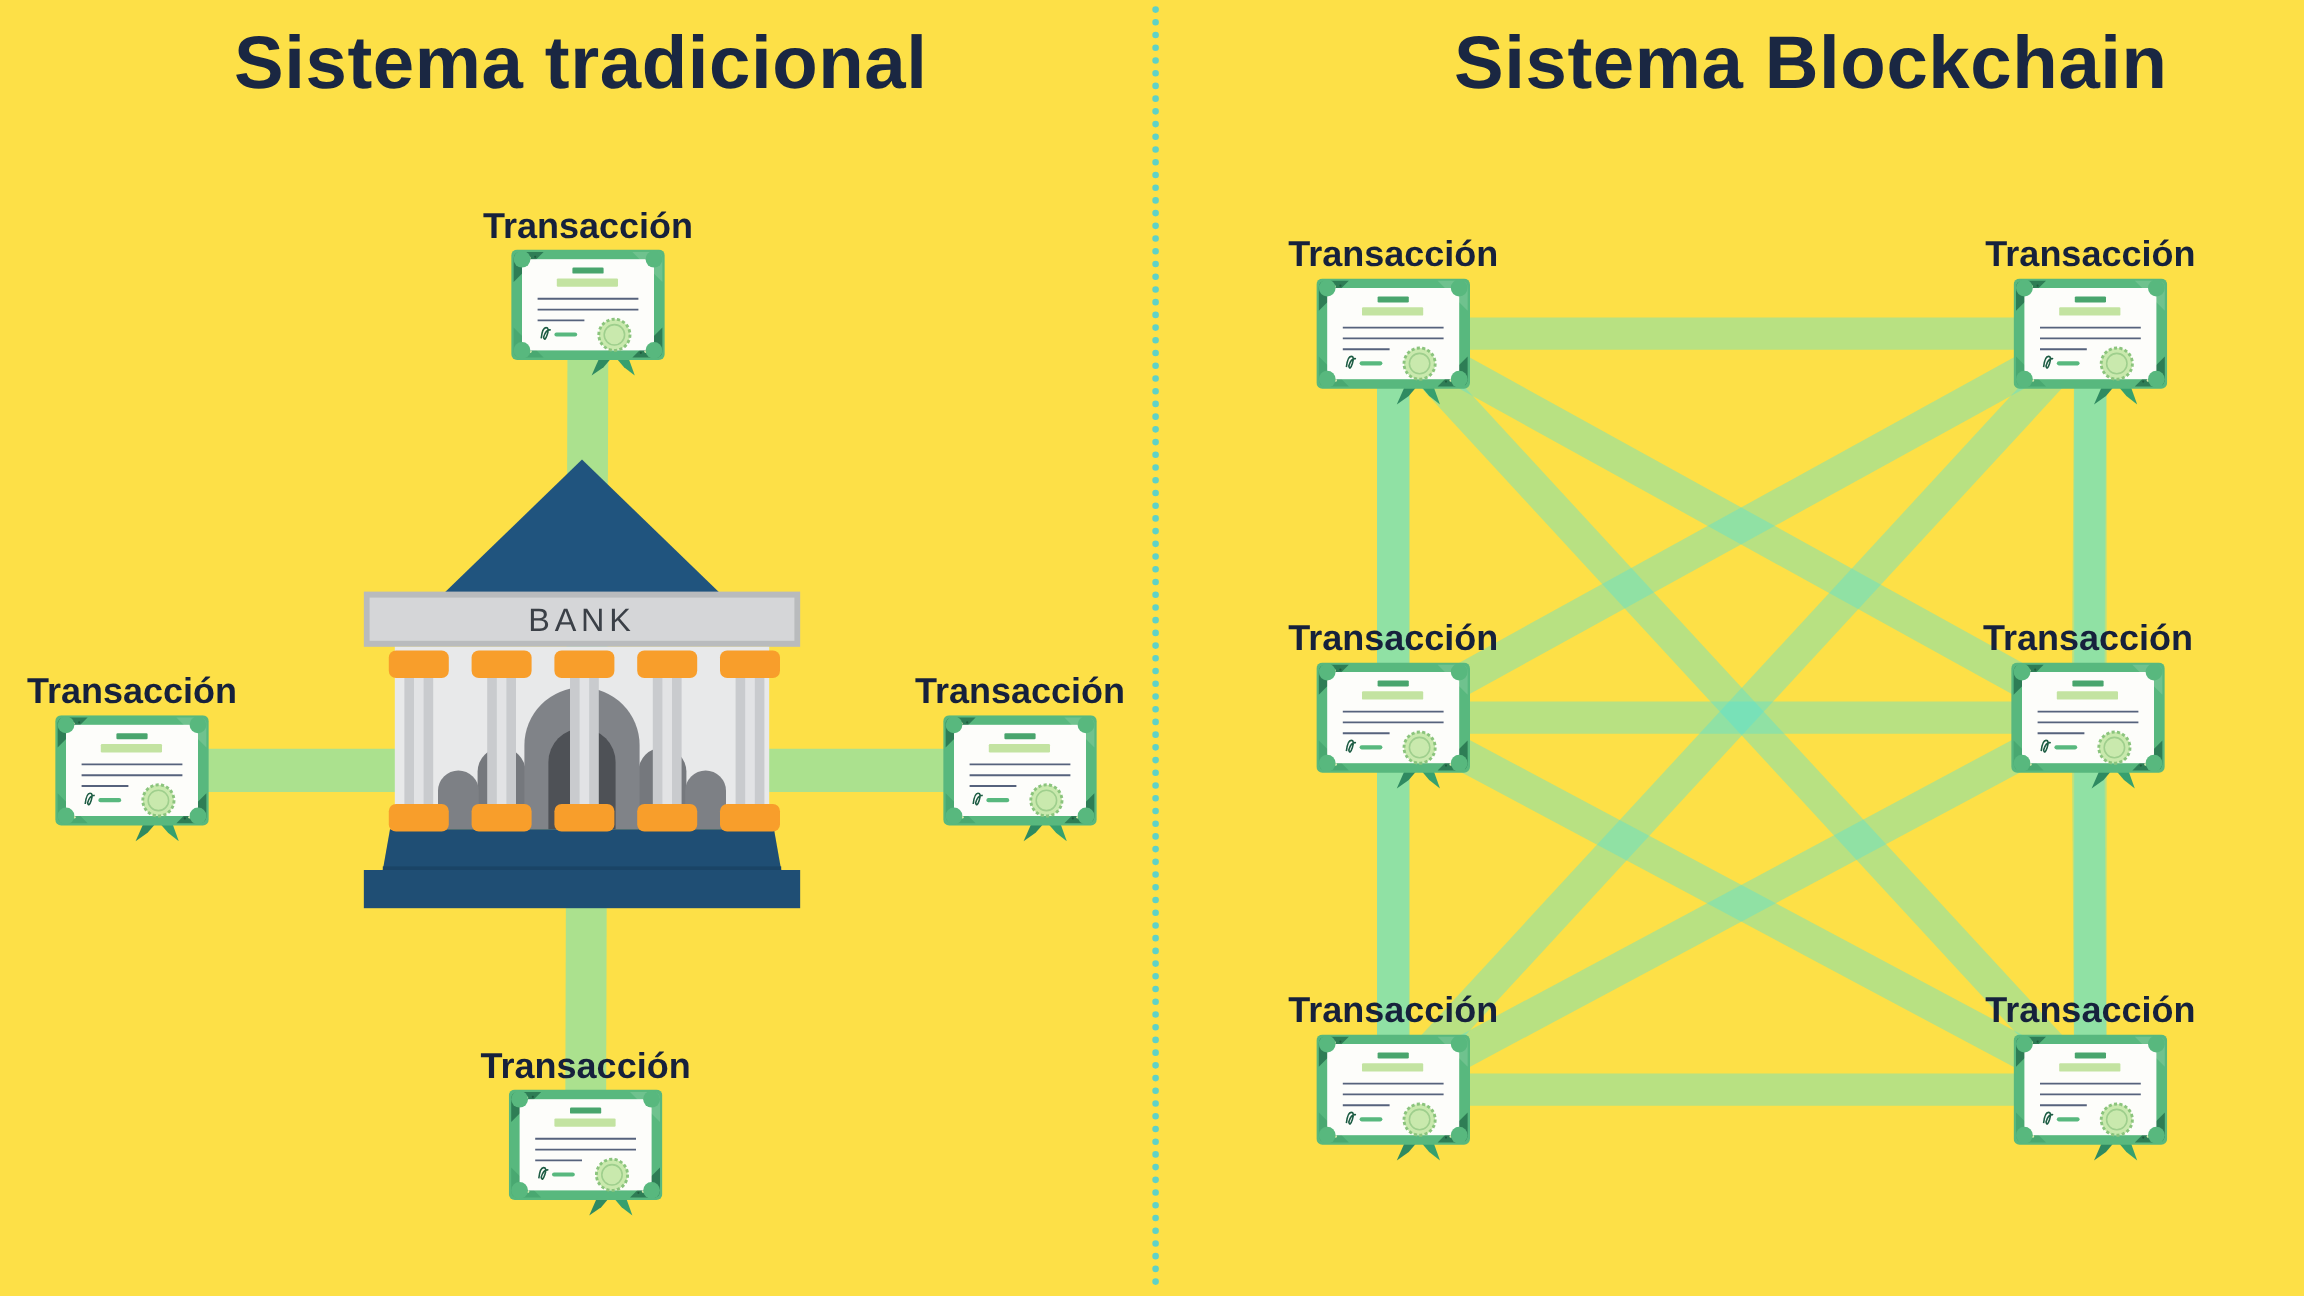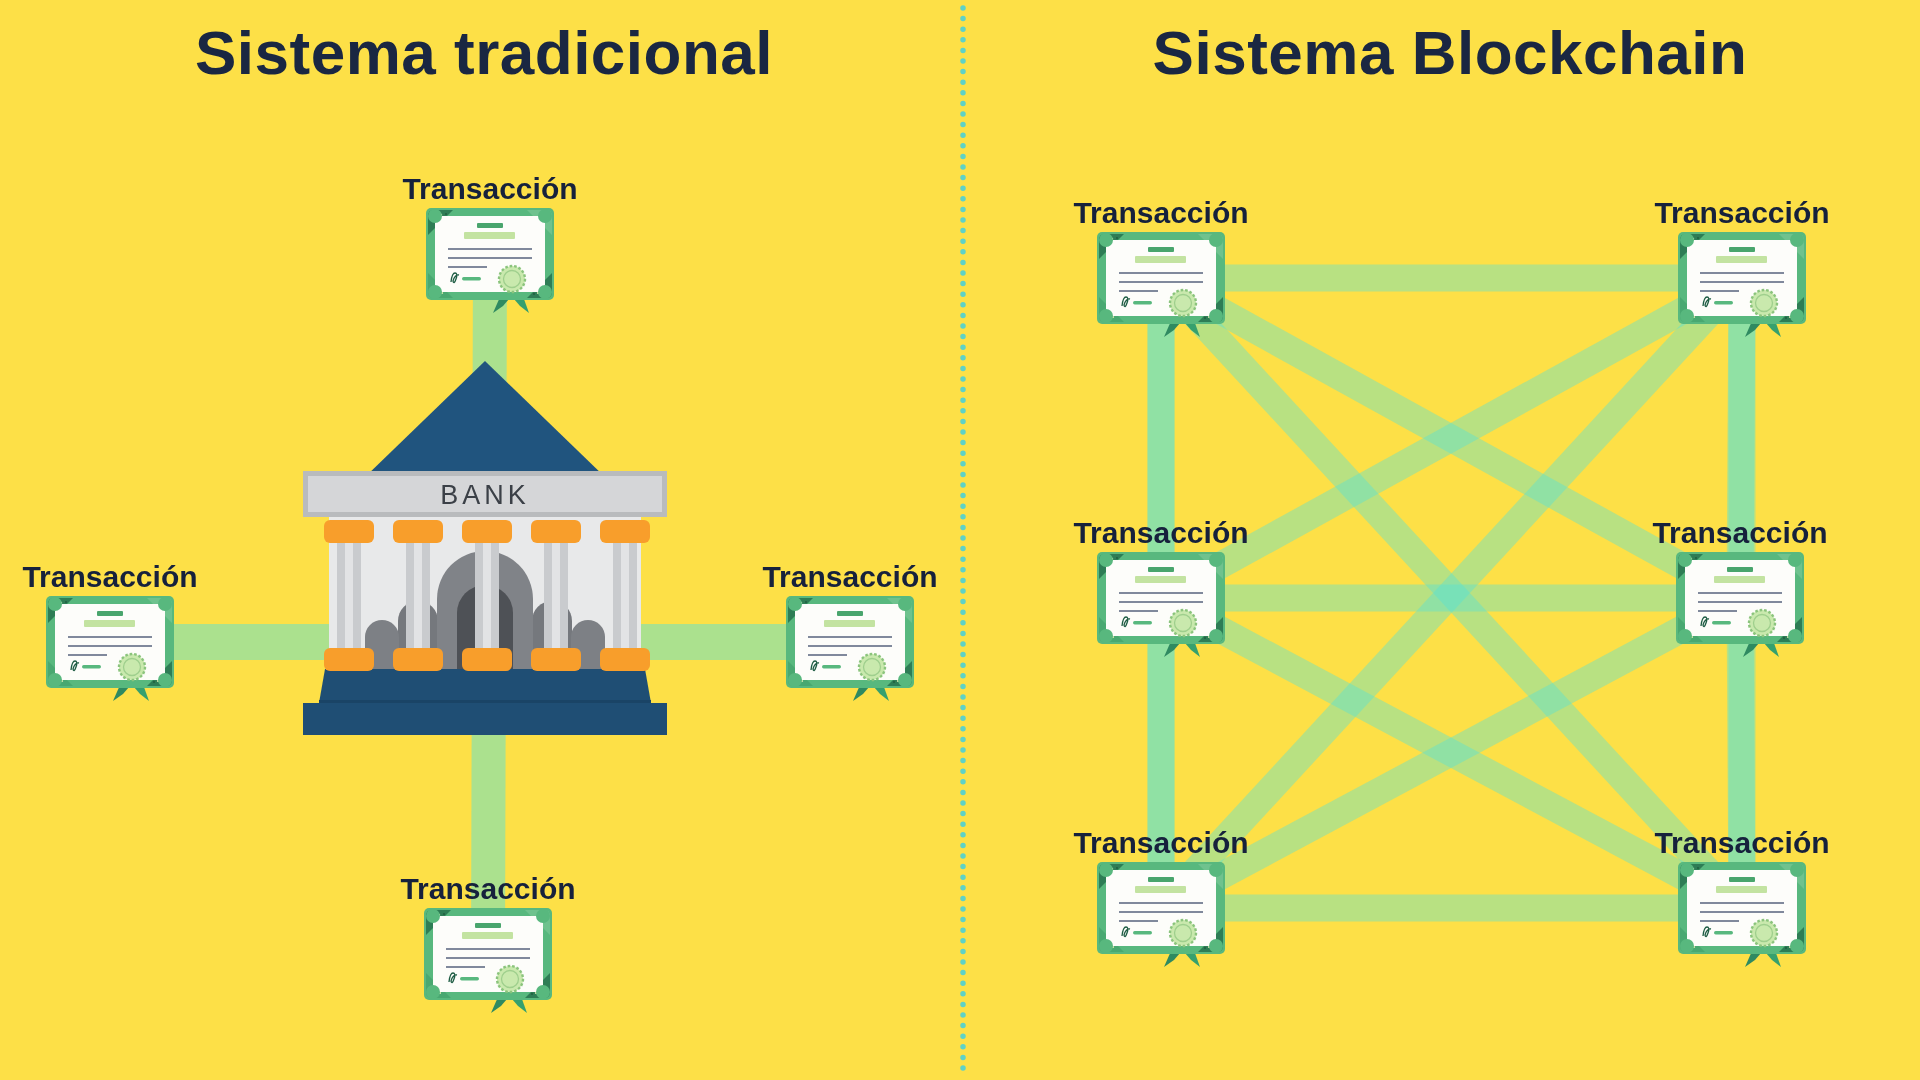--- a/index.html
+++ b/index.html
@@ -18,21 +18,21 @@
   .mesh-link  { stroke:rgba(89,226,213,0.42); }
   .node {
     position:absolute; width:180px;
     display:flex; flex-direction:column; align-items:center;
   }
   .nlabel {
     font-size:30px; font-weight:700; line-height:34px;
     color:#16213c; white-space:nowrap; margin-bottom:2px;
   }
   .cert { width:128px; height:114px; display:block; }
-  .bank-wrap { position:absolute; left:303px; top:359px; width:364px; height:376px;text-align:center; }
+  .bank-wrap { position:absolute; left:303px; top:381px; width:364px; height:376px;text-align:center; }
   .bank-wrap svg { width:364px; height:376px; display:block; }
   .banktext {
     font-family:"Liberation Sans", sans-serif; font-size:27px; fill:#3b4047; letter-spacing:4px;
   }
 </style>
 </head>
 <body>
 
 <div class="stage">
 
@@ -110,21 +110,21 @@
       <line class="mesh-link" x1="1161" y1="598" x2="1161" y2="908"></line>
       <line class="mesh-link" x1="1161" y1="598" x2="1742" y2="908"></line>
       <line class="mesh-link" x1="1740" y1="598" x2="1161" y2="908"></line>
       <line class="mesh-link" x1="1740" y1="598" x2="1742" y2="908"></line>
       <line class="mesh-link" x1="1161" y1="908" x2="1742" y2="908"></line>
     </g>
     <line x1="963" y1="8" x2="963" y2="1076" stroke="#5fd2c7" stroke-width="5.5" stroke-linecap="round" stroke-dasharray="0 10.6"></line>
   </svg>
 
   <div class="title" style="left:484px">Sistema tradicional</div>
-  <div class="title" style="left:1450px">Sistema Blockchain</div>
+  <div class="title" style="left:1509px">Sistema Blockchain</div>
 
   <div class="bank-wrap">
     <svg viewBox="0 0 364 376">
 
       <polygon points="182,2 60,120 304,120" fill="#20547e"></polygon>
 
       <rect x="0" y="112" width="364" height="46" fill="#b9bbbd"></rect>
       <rect x="5" y="117" width="354" height="36" fill="#d5d6d8"></rect>
 
       <rect x="26" y="158" width="312" height="152" fill="#e8e9ea"></rect>

